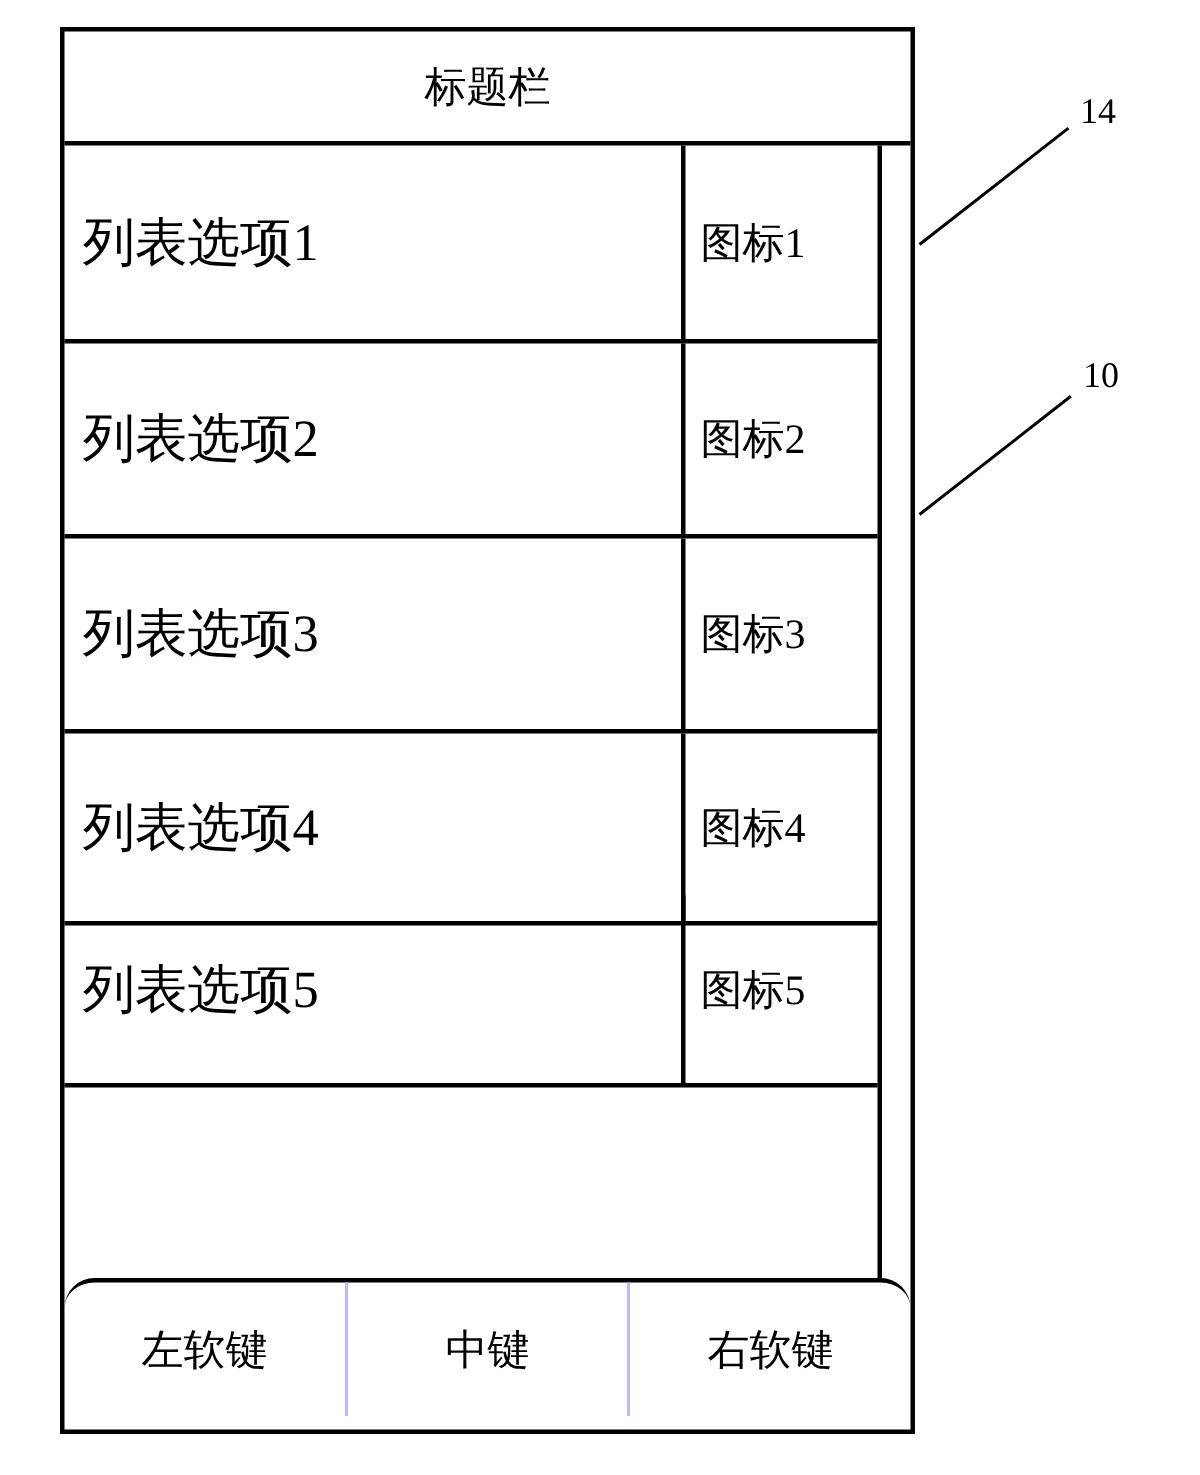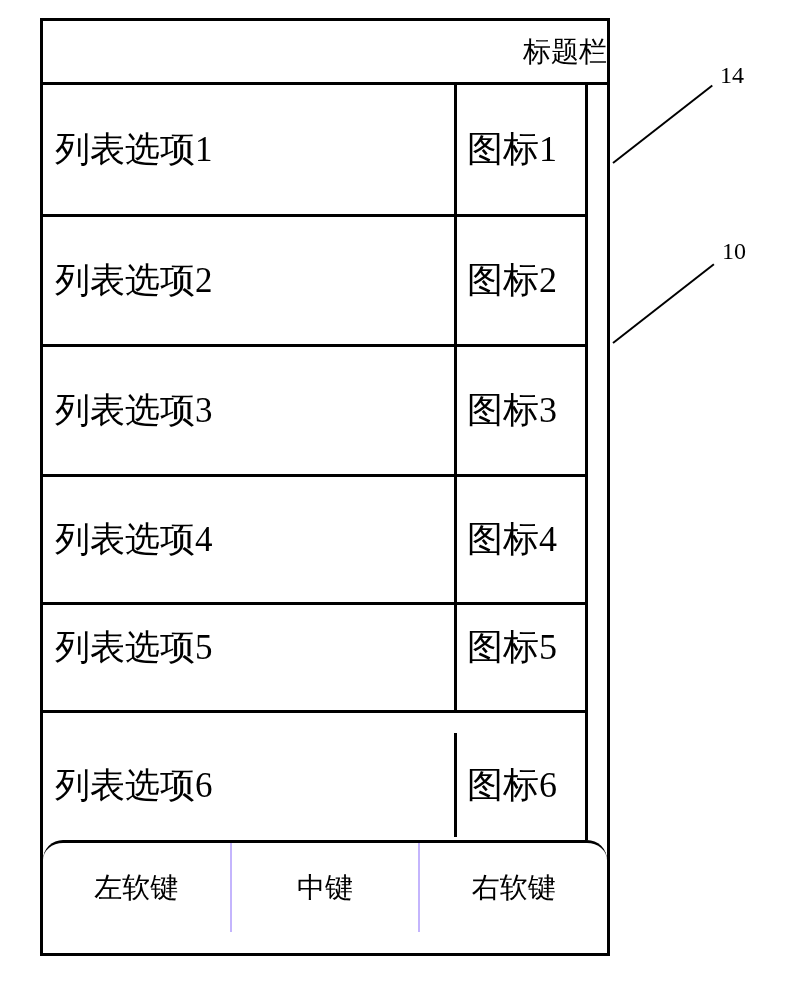--- a/index.html
+++ b/index.html
@@ -15,25 +15,25 @@
   .outer {
     position: absolute;
     left: 40px;
     top: 18px;
     width: 570px;
     height: 938px;
     border: 3px solid #000;
     background: #fff;
   }
   .titlebar {
-    height: 64px;
+    height: 76px;
     border-bottom: 3px solid #000;
     display: flex;
     align-items: center;
-    justify-content: flex-end;
+    justify-content: center;
     font-size: 28px;
   }
   .listarea {
     position: relative;
     height: 755px;
   }
   .scrollbar-gap {
     position: absolute;
     right: 0;
     top: 0;
@@ -55,21 +55,21 @@
     display: flex;
     align-items: center;
     padding-left: 12px;
     font-size: 35px;
   }
   .row .ico {
     width: 128px;
     display: flex;
     align-items: center;
     padding-left: 10px;
-    font-size: 36px;
+    font-size: 28px;
   }
   .softkeys {
     height: 92px;
     border-top: 3px solid #000;
     display: flex;
     border-radius: 20px;
   }
   .softkeys > div {
     flex: 1;
     display: flex;
@@ -114,24 +114,20 @@
       <div class="ico">图标3</div>
     </div>
     <div class="row" style="top:392px;height:128px">
       <div class="opt">列表选项4</div>
       <div class="ico">图标4</div>
     </div>
     <div class="row" style="top:500px;height:128px">
       <div class="opt">列表选项5</div>
       <div class="ico">图标5</div>
     </div>
-    <div class="row" style="top:648px;height:104px;border-bottom:none">
-      <div class="opt">列表选项6</div>
-      <div class="ico">图标6</div>
-    </div>
 
     <div class="scrollbar-gap"></div>
   </div>
 
   <div class="softkeys">
     <div>
       <span>左软键</span>
     </div>
     <div>
       <span>中键</span>

